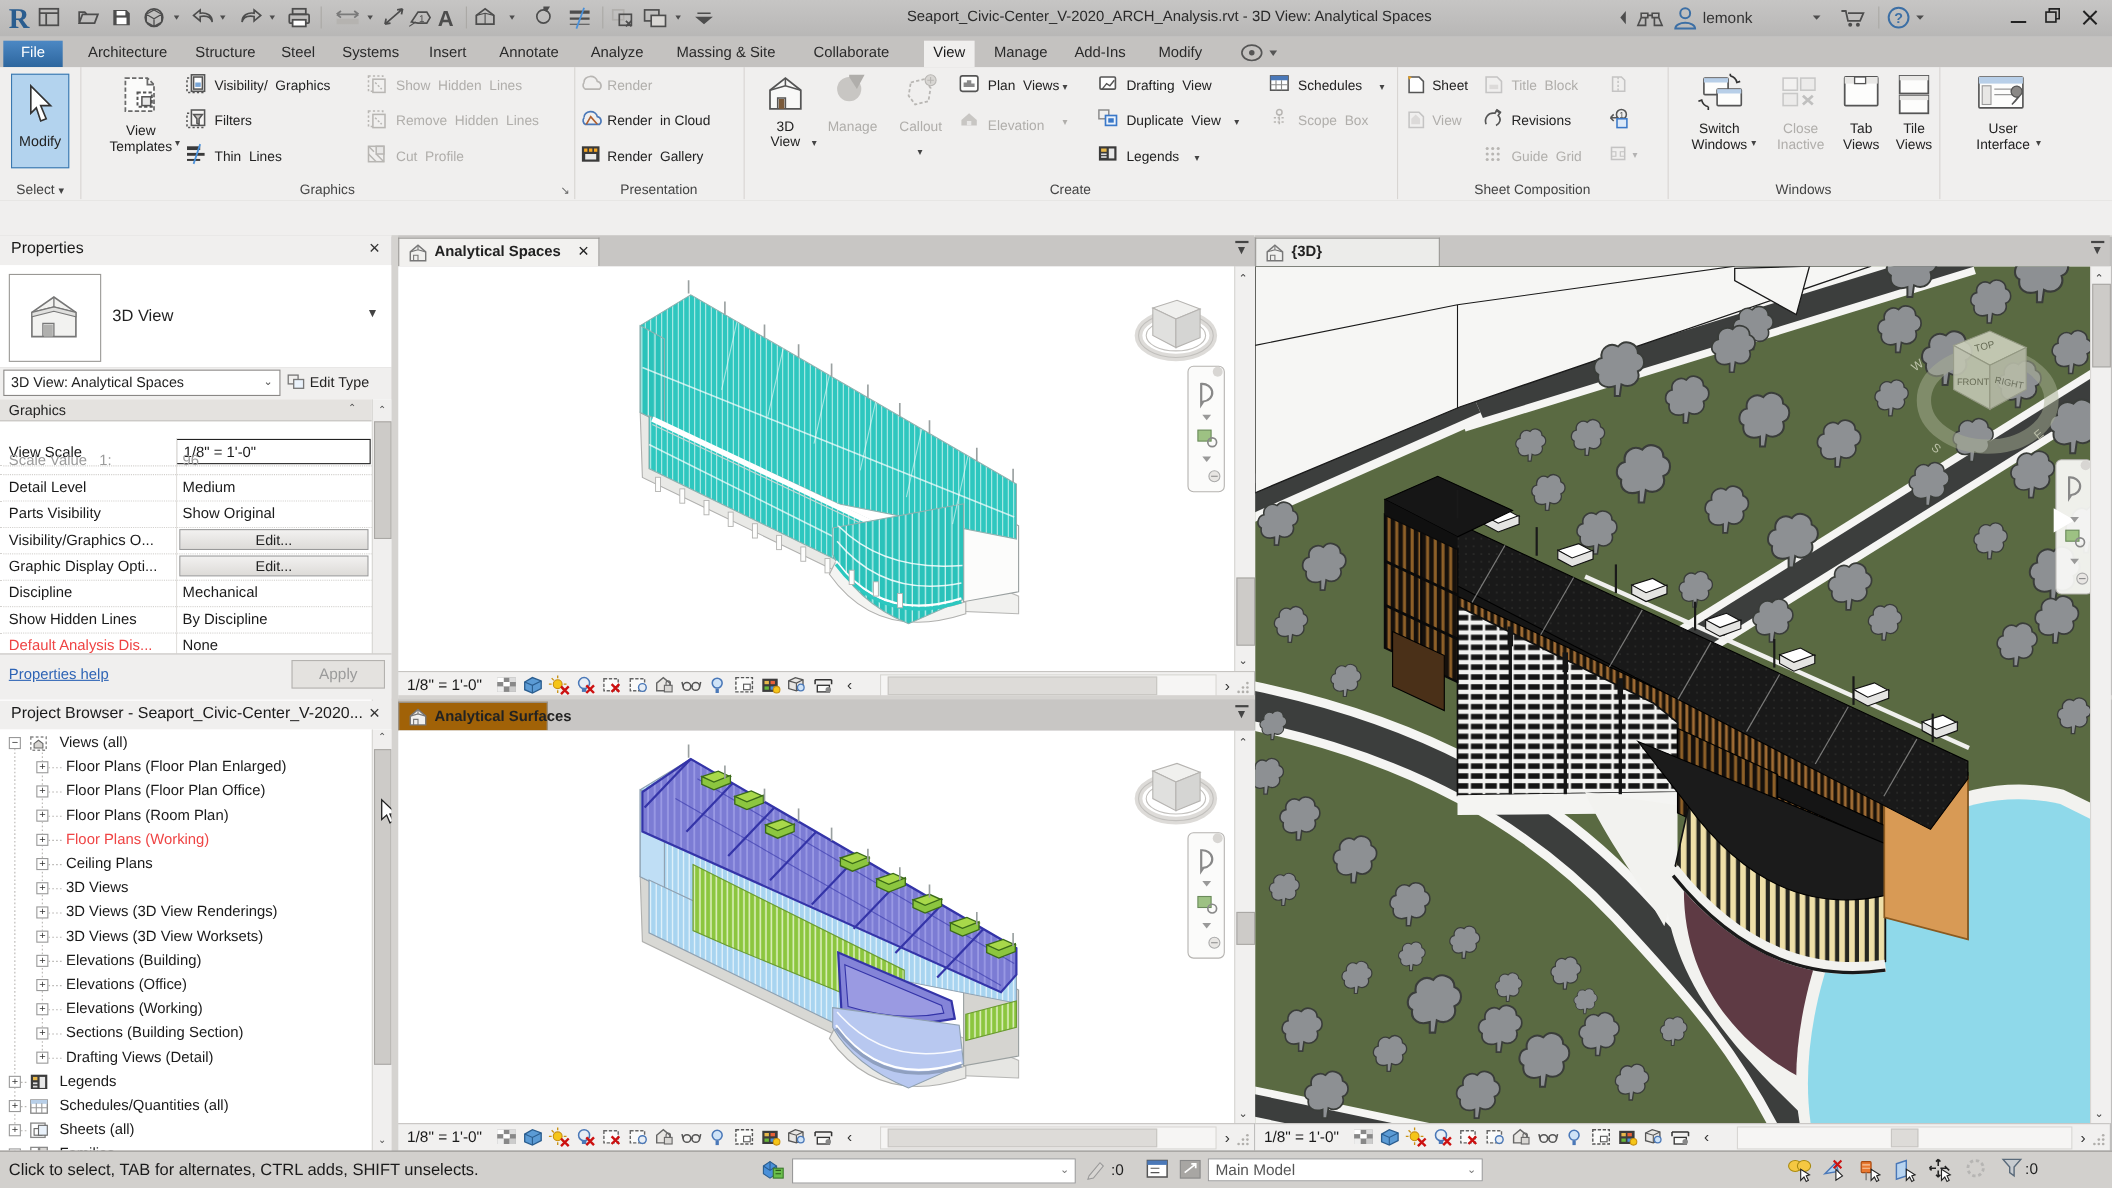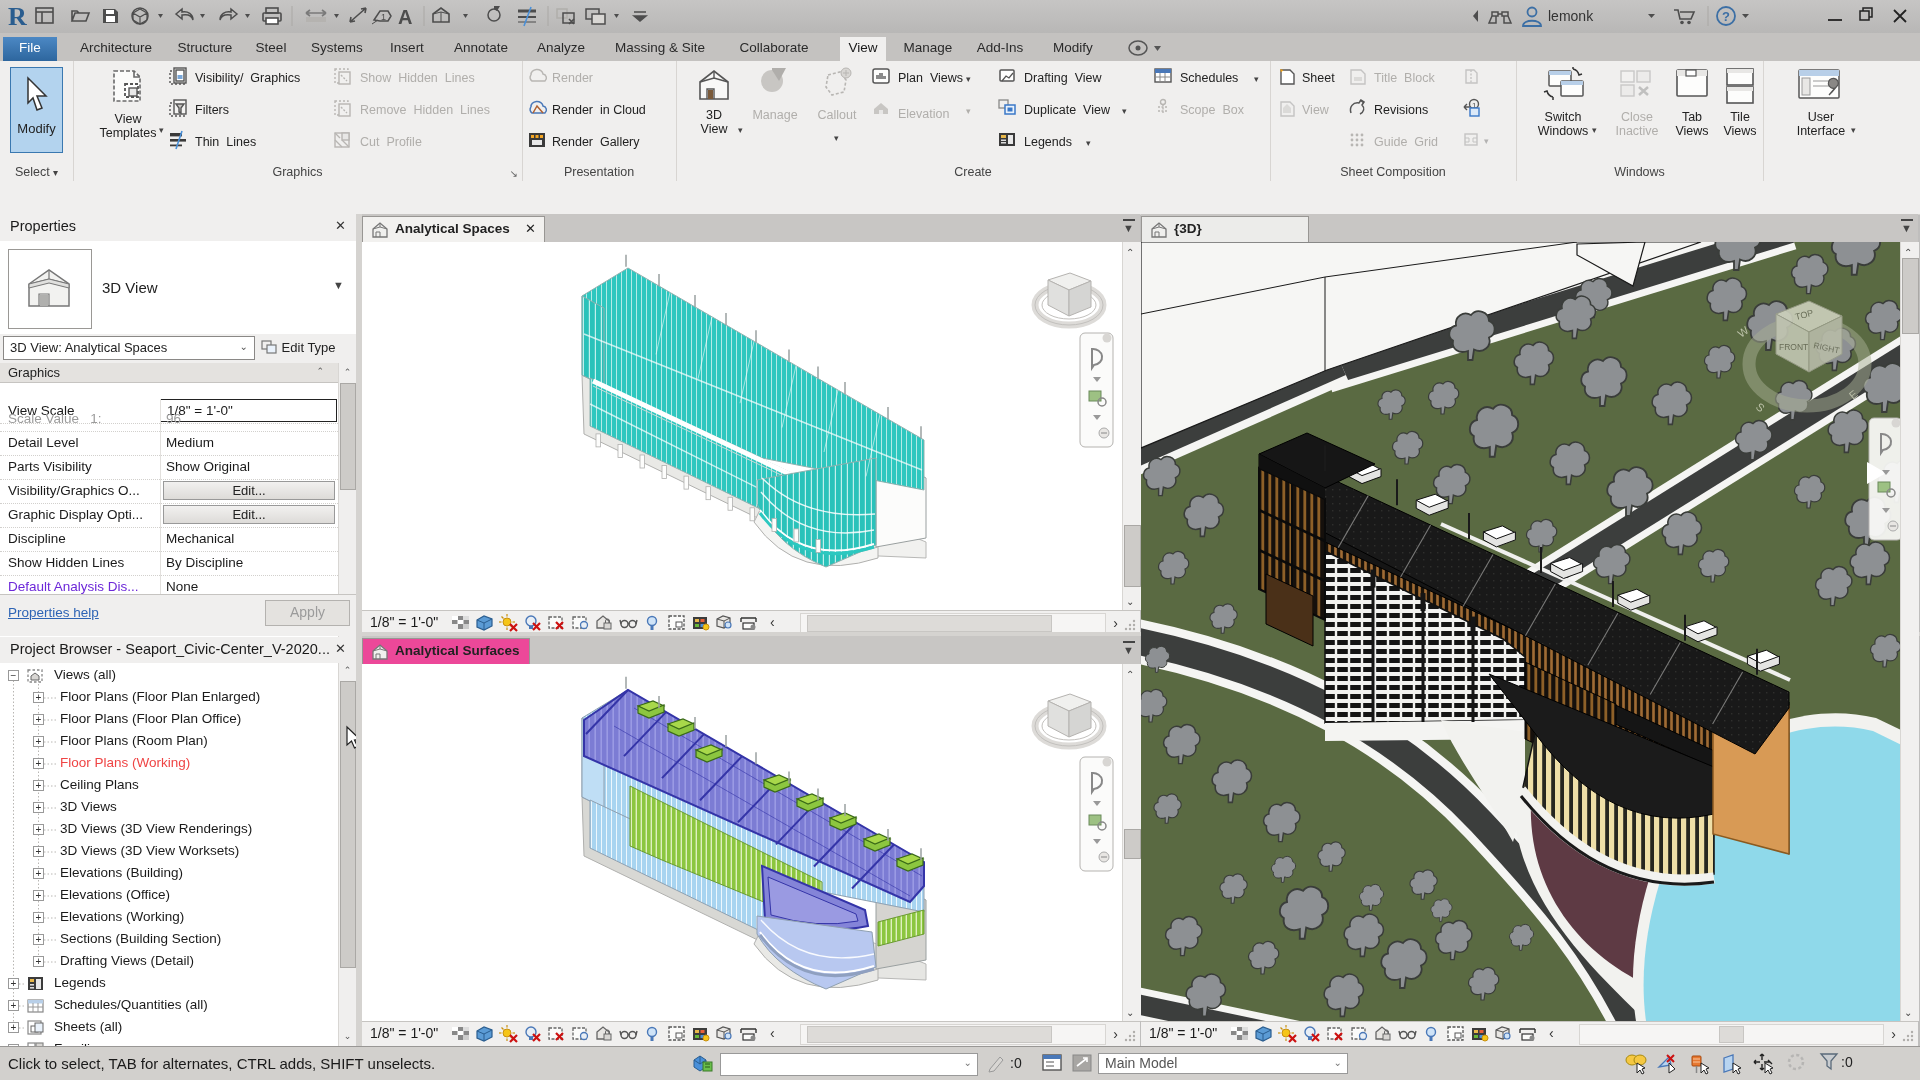--- a/index.html
+++ b/index.html
@@ -64,20 +64,21 @@
       <line x1="531" y1="7" x2="524" y2="26" stroke="#4a90d9" stroke-width="1.6"></line>
       <line x1="548" y1="6" x2="548" y2="26" stroke="#aaa8a5"></line>
       <rect x="557" y="9" width="10" height="9" fill="none" stroke="#b0aeab" stroke-width="1.5"></rect>
       <rect x="563" y="13" width="11" height="10" fill="none" stroke="#4d4d4d" stroke-width="1.5"></rect>
       <path d="M569 19 l5 5 m0 -5 l-5 5" stroke="#4d4d4d" stroke-width="1.6"></path>
       <rect x="586" y="9" width="13" height="10" fill="none" stroke="#4d4d4d" stroke-width="1.5"></rect>
       <rect x="592" y="14" width="13" height="10" fill="#d9d7d4" stroke="#4d4d4d" stroke-width="1.5"></rect>
       <path d="M614 14 l5 0 -2.5 4 z" fill="#4d4d4d"></path>
       <path d="M634 12 h12 M634 16 l6 5 6 -5 z" stroke="#4d4d4d" stroke-width="1.5" fill="#4d4d4d"></path>
     </svg>
+<div style="position:absolute;left:206px;top:7px;width:1714px;text-align:center;font-size:13.5px;color:#2a2a2a">Seaport_Civic-Center_V-2020_ARCH_Analysis.rvt - 3D View: Analytical Spaces</div>
 <svg width="450" height="33" style="position:absolute;left:1470;top:0">
       <path d="M8 10 l-5 6 5 6 z" fill="#4d4d4d"></path>
       <path d="M22 12 h6 v4 h-6 z M32 12 h6 v4 h-6 z M22 16 l-3 7 h7 v-7 M38 16 l3 7 h-7 v-7 M28 14 h4" fill="none" stroke="#4d4d4d" stroke-width="1.5"></path>
       <circle cx="62" cy="12" r="4.5" fill="none" stroke="#3c6fa5" stroke-width="1.8"></circle>
       <path d="M53 26 c0 -7 18 -7 18 0 z" fill="none" stroke="#3c6fa5" stroke-width="1.8"></path>
       <text x="78" y="21" font-size="14" fill="#333" font-family="Liberation Sans">lemonk</text>
       <path d="M178 14 l7 0 -3.5 4 z" fill="#4d4d4d"></path>
       <path d="M204 10 h4 l2 9 h11 l3 -7 h-14" fill="none" stroke="#4d4d4d" stroke-width="1.6"></path>
       <circle cx="212" cy="22.5" r="1.8" fill="#4d4d4d"></circle>
       <circle cx="219" cy="22.5" r="1.8" fill="#4d4d4d"></circle>
@@ -446,21 +447,21 @@
         <div style="position:absolute;left:8px;top:4px;font-size:13.5px;color:#1a1a1a;white-space:nowrap">Discipline</div>
         <div style="position:absolute;left:166px;top:4px;font-size:13.5px;color:#1a1a1a">Mechanical</div>
         <div style="position:absolute;left:160px;top:0;width:1px;height:24px;background:#e2e0dd"></div>
       </div>
       <div style="position:absolute;left:0;top:188px;width:338px;height:24px;border-bottom:1px dotted #d2d0cd">
         <div style="position:absolute;left:8px;top:4px;font-size:13.5px;color:#1a1a1a;white-space:nowrap">Show Hidden Lines</div>
         <div style="position:absolute;left:166px;top:4px;font-size:13.5px;color:#1a1a1a">By Discipline</div>
         <div style="position:absolute;left:160px;top:0;width:1px;height:24px;background:#e2e0dd"></div>
       </div>
       <div style="position:absolute;left:0;top:212px;width:338px;height:24px;border-bottom:1px dotted #d2d0cd">
-        <div style="position:absolute;left:8px;top:4px;font-size:13.5px;color:#6d28d9;white-space:nowrap">Default Analysis Dis...</div>
+        <div style="position:absolute;left:8px;top:4px;font-size:13.5px;color:#ef4444;white-space:nowrap">Default Analysis Dis...</div>
         <div style="position:absolute;left:166px;top:4px;font-size:13.5px;color:#1a1a1a">None</div>
         <div style="position:absolute;left:160px;top:0;width:1px;height:24px;background:#e2e0dd"></div>
       </div>
       <div style="position:absolute;left:338px;top:0;width:17px;height:467px;background:#f0efee;border-left:1px solid #d8d6d3">
         <div style="position:absolute;left:0;top:0;width:17px;height:17px;color:#555;font-size:9px;text-align:center;padding-top:4px;box-sizing:border-box">⌃</div>
         <div style="position:absolute;left:1px;top:20px;width:14px;height:105px;background:#cdcbc8;border:1px solid #aaa8a5"></div>
         <div style="position:absolute;left:0;top:226px;width:17px;height:17px;color:#555;font-size:9px;text-align:center">⌄</div>
       </div>
     </div>
     <div style="position:absolute;left:0;top:380px;width:356px;height:41px;background:#f0efee;border-top:1px solid #c6c4c1">
@@ -786,21 +787,21 @@
           <circle cx="10" cy="6" r="1.2"></circle>
           <circle cx="2" cy="10" r="1.2"></circle>
           <circle cx="6" cy="10" r="1.2"></circle>
           <circle cx="10" cy="10" r="1.2"></circle>
         </g>
       </svg>
     </div>
   </div>
 <div style="position:absolute;left:362px;top:636px;width:778px;height:409px">
     <div style="position:absolute;left:0;top:0;width:778px;height:28px;background:#c8c6c4;border-bottom:1px solid #989693">
-      <div style="position:absolute;left:0;top:2px;width:168px;height:26px;background:#ec4899;border:1px solid #989693;border-bottom:none;box-sizing:border-box">
+      <div style="position:absolute;left:0;top:2px;width:136px;height:26px;background:#a16207;border:1px solid #989693;border-bottom:none;box-sizing:border-box">
         <svg width="22" height="20" style="position:absolute;left:7px;top:3px">
           <path d="M3 9 L10 3 L17 9 L17 17 L3 17 Z" fill="#f0f0ee" stroke="#777" stroke-width="1.3"></path>
           <path d="M3 9 L10 7 L17 9 M10 7 V3 M6 17 v-5 h4 v5" fill="none" stroke="#777" stroke-width="1"></path>
         </svg>
         <div style="position:absolute;left:32px;top:4px;font-size:13.5px;font-weight:bold;color:#222;white-space:nowrap">Analytical Surfaces</div>
       </div>
       <div style="position:absolute;right:6px;top:8px;font-size:11px;color:#444">▼</div>
       <div style="position:absolute;right:5px;top:5px;width:12px;height:2px;background:#444"></div>
     </div>
     <div style="position:absolute;left:0;top:28px;width:760px;height:357px;background:#fff;overflow:hidden"><svg width="760" height="359" viewBox="0 0 760 359">

